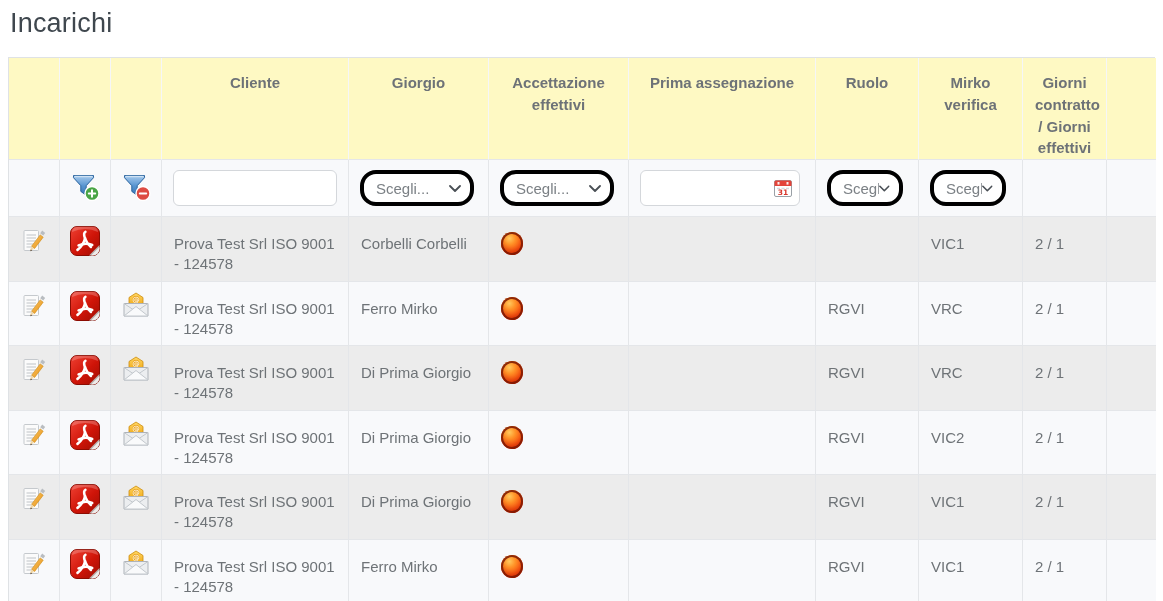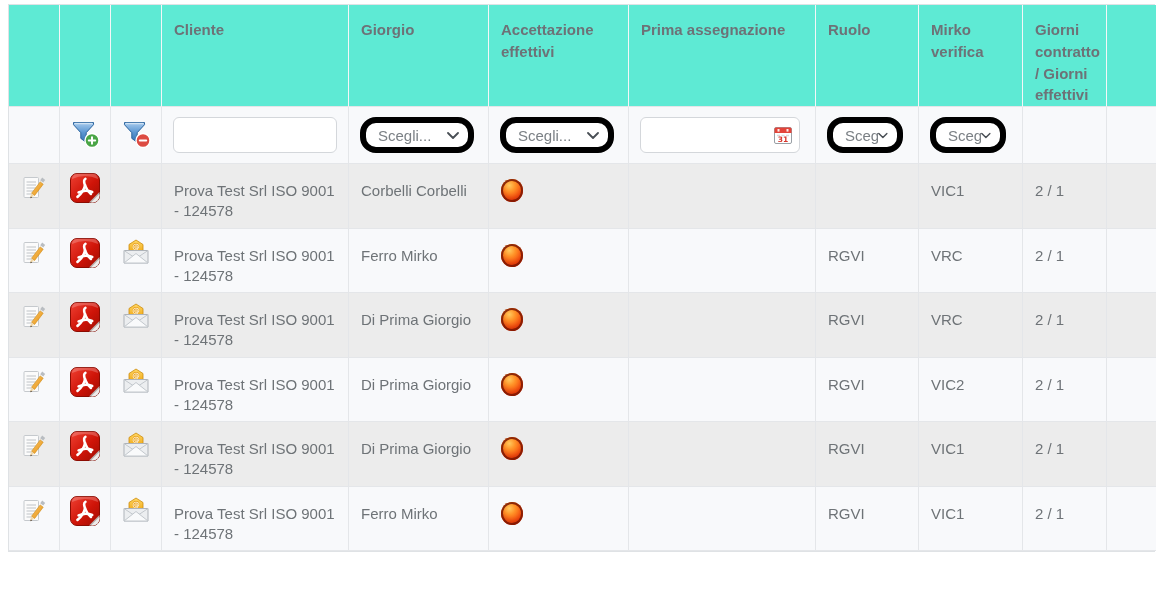--- a/index.html
+++ b/index.html
@@ -42,24 +42,24 @@
   th, td {
     border-right: 1px solid #e4e6e9;
     border-bottom: 1px solid #e4e6e9;
     vertical-align: top;
     overflow: hidden;
   }
   th:last-child, td:last-child { border-right: none; }
 
   
   thead th {
-    background: #5eead4;
+    background: #fef9c3;
     color: #6d7277;
     font-weight: 700;
-    text-align: left;
+    text-align: center;
     padding: 14px 12px 0 12px;
     height: 97px;
     line-height: 1.45;
     border-right-color: #f5f6f8;
     border-bottom-color: #e4e6e9;
     margin-top: 47px;
   }
 
   
   tr.filter-row td {
@@ -95,21 +95,21 @@
     border-radius: 6px;
     background: #fff;
     padding: 0 10px;
     font-size: 15px;
     color: #55595e;
     font-family: inherit;
     outline: none;
   }
   .select-box {
     height: 36px;
-    border: 6px solid #000000;
+    border: 4px solid #000000;
     border-radius: 16px;
     background: #fff;
     display: flex;
     align-items: center;
     justify-content: space-between;
     padding: 0 9px 0 12px;
     cursor: pointer;
     color: #7b8085;
     white-space: nowrap;
   }
@@ -218,20 +218,21 @@
       <text x="10" y="16.8" font-size="7.5" font-weight="bold" fill="#d8362c" text-anchor="middle" font-family="DejaVu Sans, sans-serif">31</text>
     </symbol>
 
     <symbol id="sym-chevron" viewBox="0 0 12 7">
       <path d="M1 1 L6 6 L11 1" fill="none" stroke="#494f55" stroke-width="1.8" stroke-linecap="round" stroke-linejoin="round"></path>
     </symbol>
   </defs>
 </svg>
 
 <div class="page">
+  <h1 class="page-title">Incarichi</h1>
 
   <div class="grid-wrap">
     <table class="grid">
       <colgroup>
         <col class="c-icon">
           <col class="c-icon">
           <col class="c-icon">
         <col class="c-cliente">
           <col class="c-auditor">
           <col class="c-accett">

